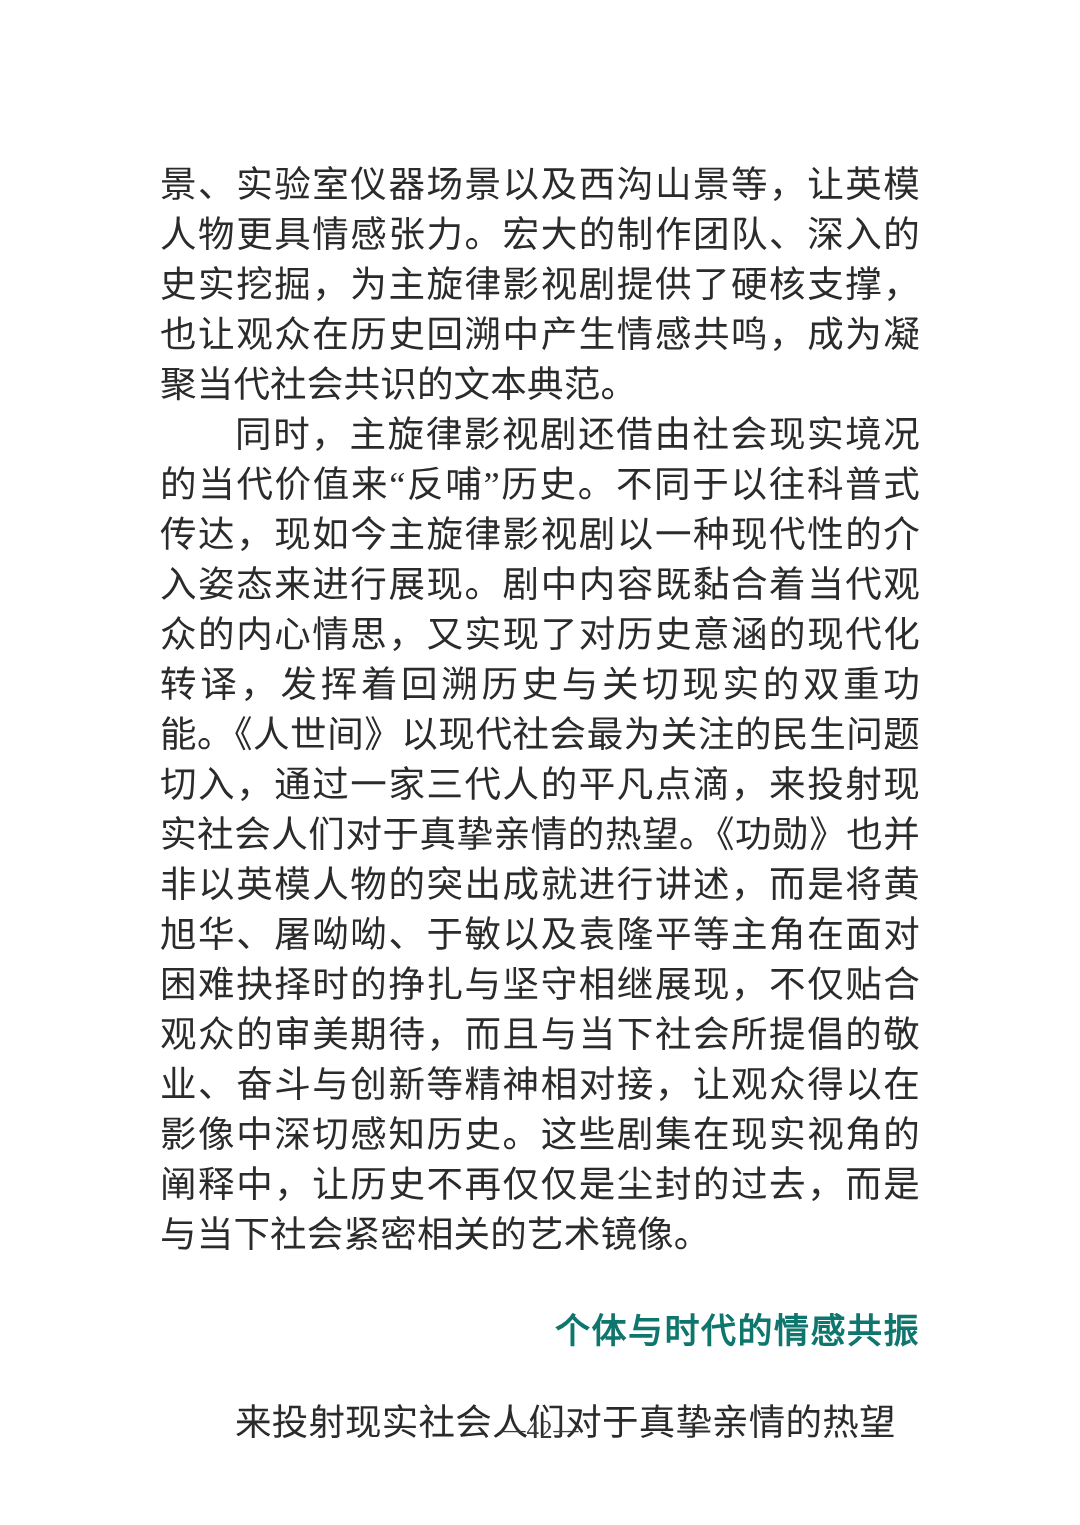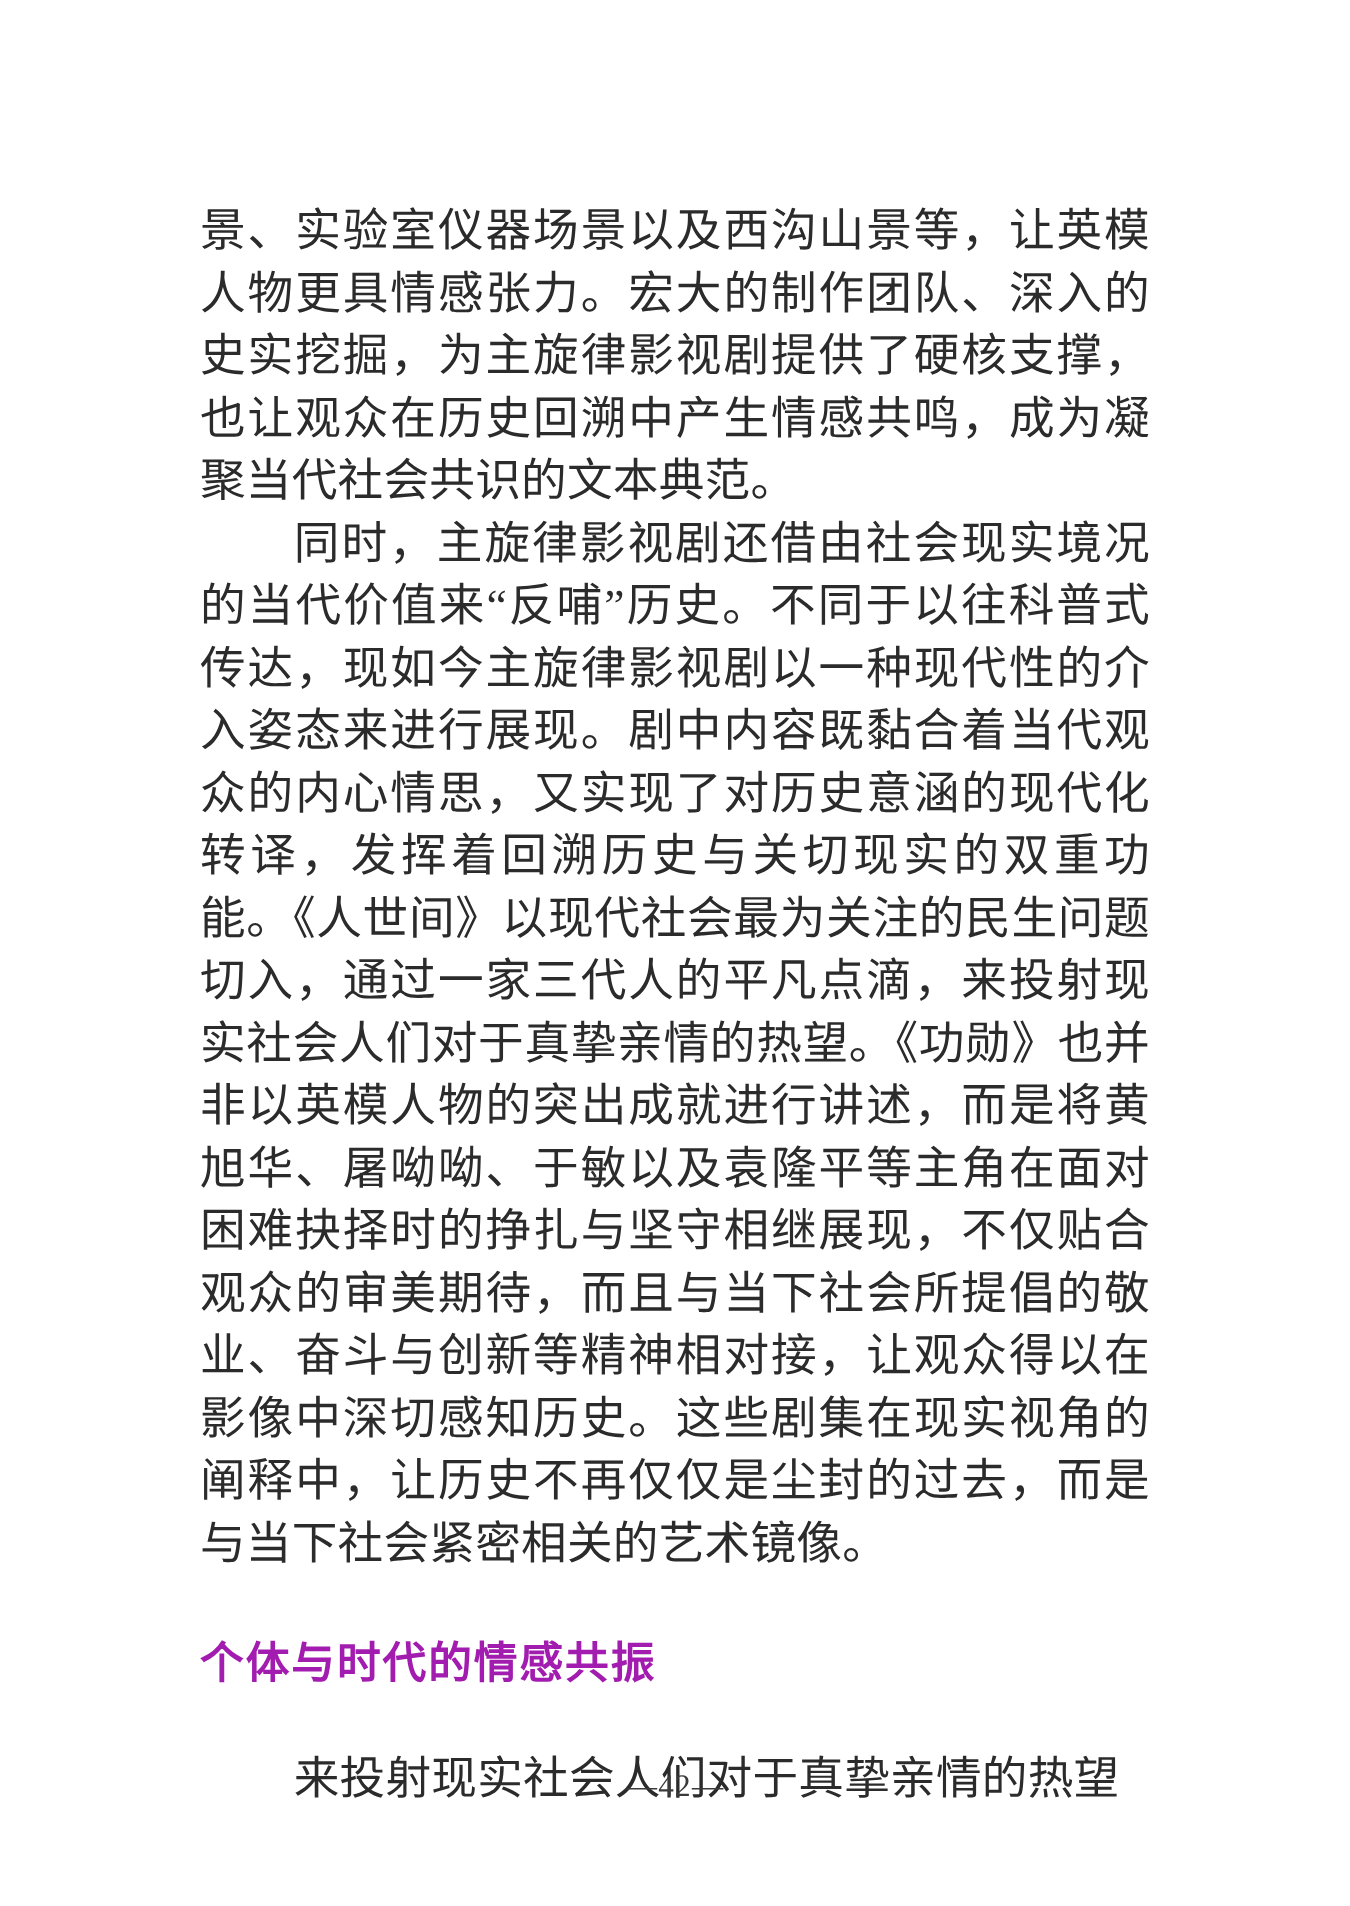--- a/index.html
+++ b/index.html
@@ -51,22 +51,22 @@
   }
 
   
   .section-heading {
     margin: 0;
     padding: 0;
     font-family: "Liberation Sans", "DejaVu Sans", sans-serif;
     font-weight: bold;
     font-size: 35px;
     line-height: 50px;
-    color: #a21caf;
-    text-align: left;
+    color: #0f766e;
+    text-align: right;
     letter-spacing: 1.5px;
   }
 
   .spacer-before-heading { height: 46px; }
   .spacer-after-heading  { height: 42px; }
 
   
   .page-footer {
     position: absolute;
     left: 0;

